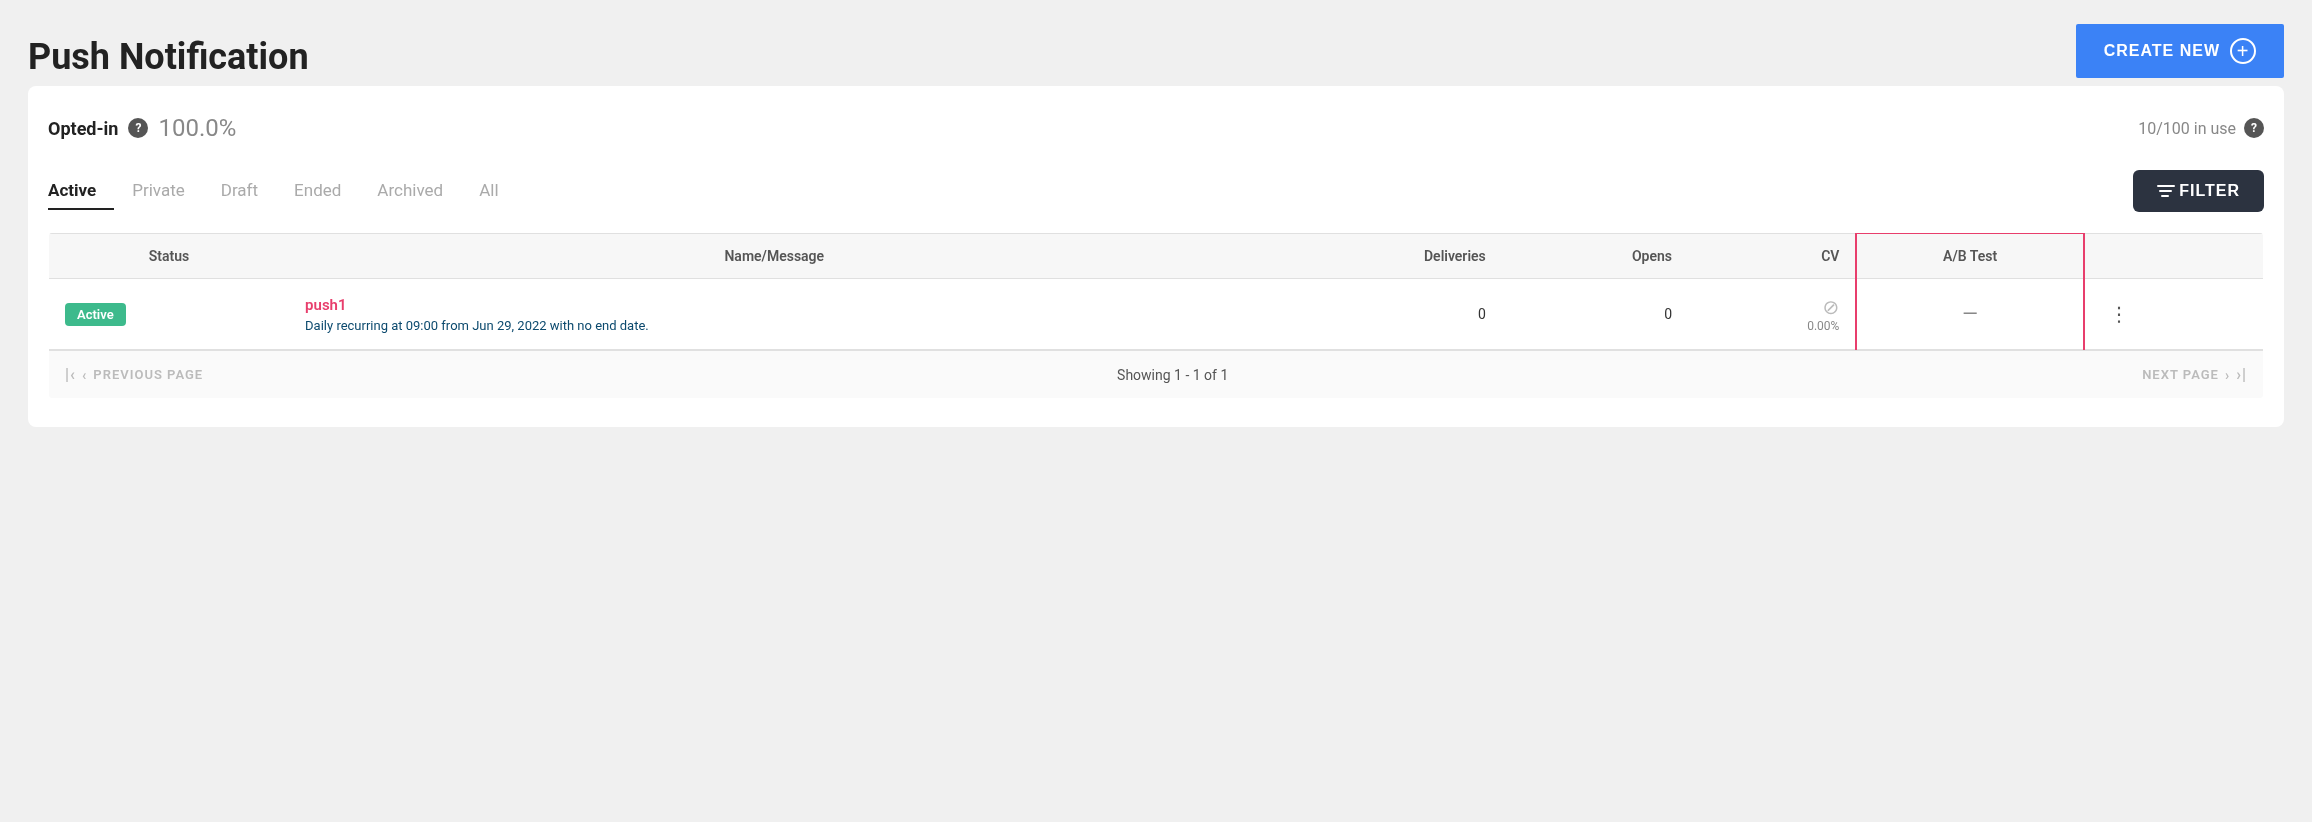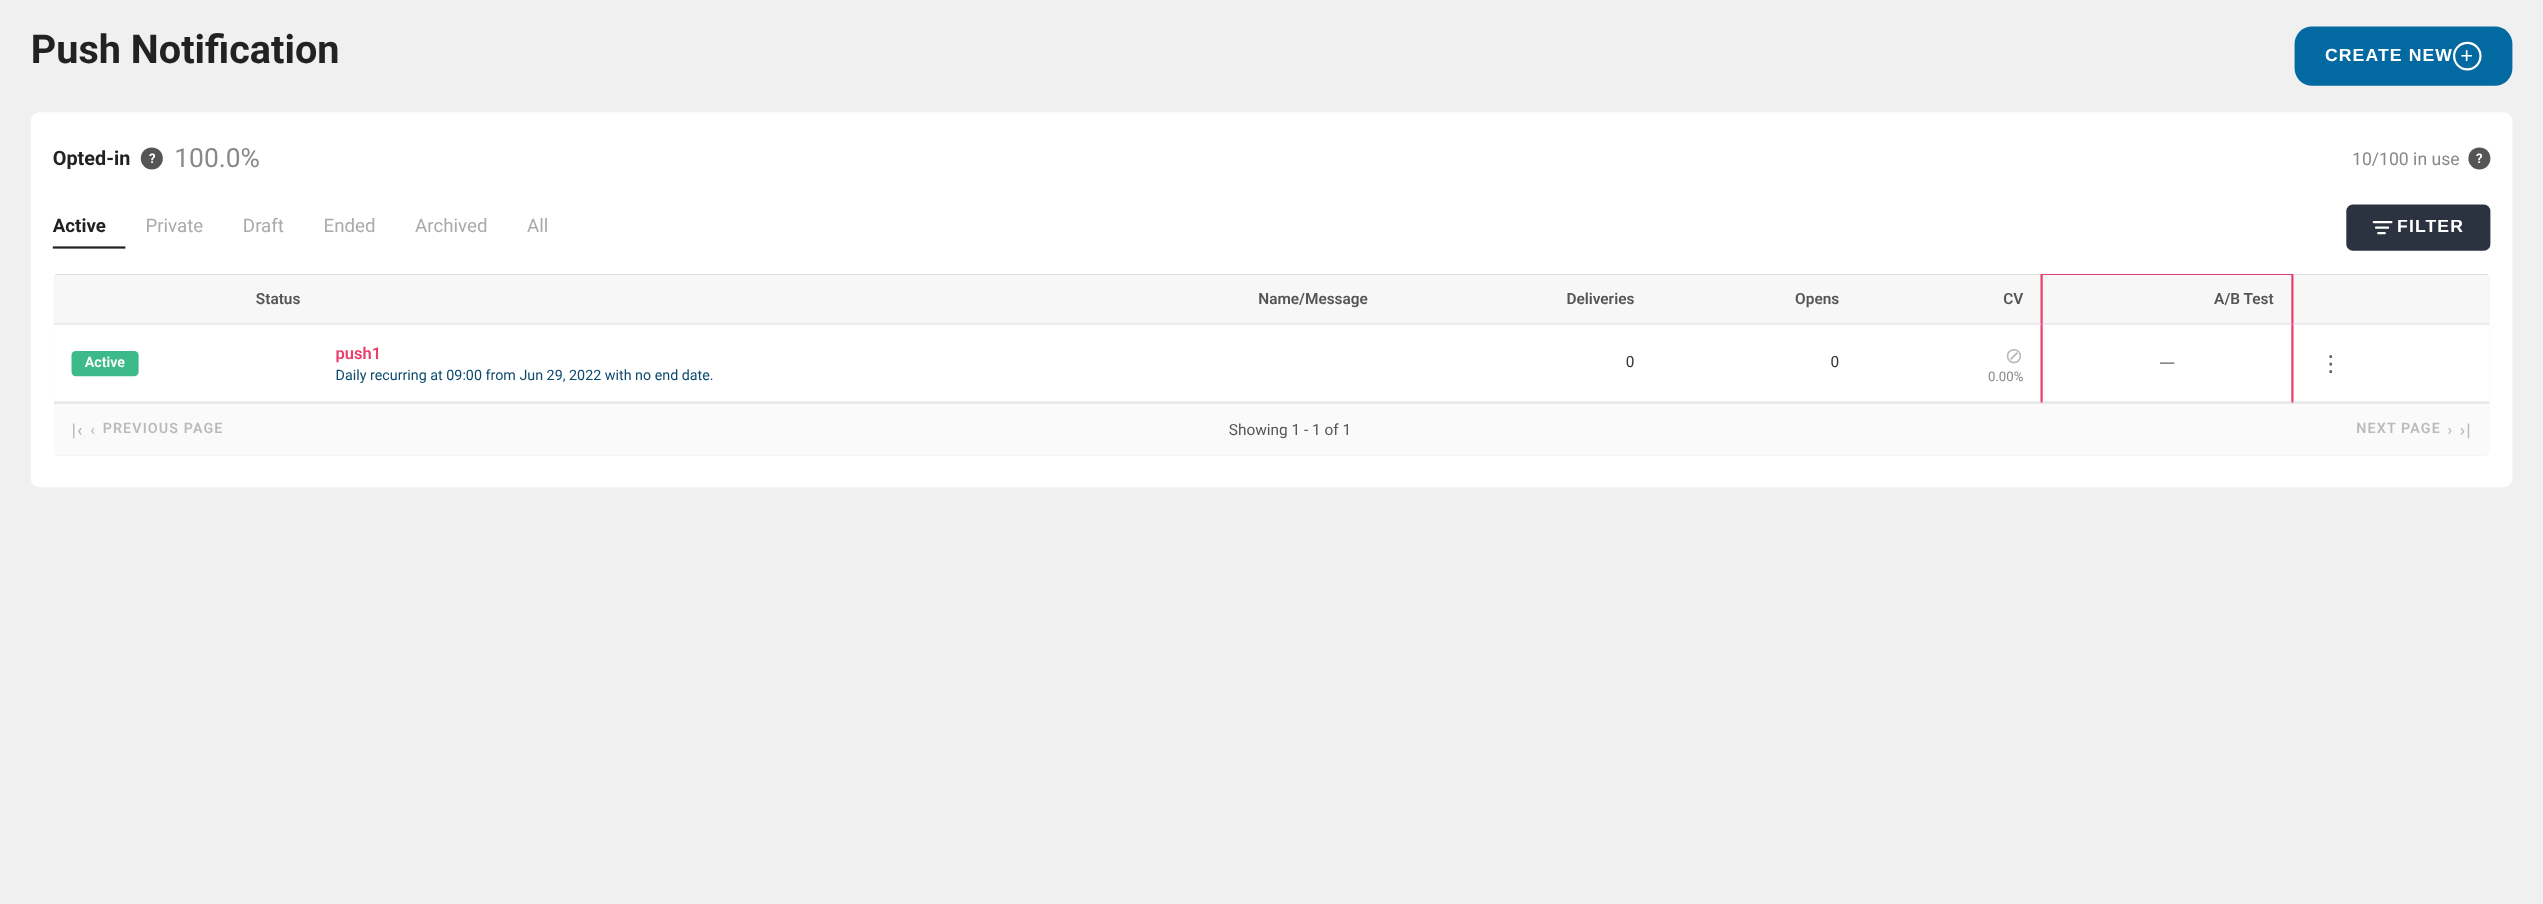--- a/index.html
+++ b/index.html
@@ -12,44 +12,44 @@
 
     .page-wrapper {
       background: #f0f0f0;
       min-height: 822px;
       padding: 24px 28px;
     }
 
     
     .page-header {
       display: flex;
-      align-items: flex-start;
+      align-items: flex-end;
       justify-content: space-between;
-      margin-bottom: 24px;
+      margin-bottom: 8px;
     }
 
     .page-title {
       font-size: 36px;
       font-weight: 700;
       color: #222;
     }
 
     .create-new-btn {
-      background: #0369a1;
+      background: #3b82f6;
       color: #fff;
       border: none;
-      border-radius: 16px;
+      border-radius: 2px;
       padding: 14px 28px;
       font-size: 16px;
       font-weight: 700;
       letter-spacing: 1px;
       cursor: pointer;
       display: flex;
       align-items: center;
-      gap: 0;
+      gap: 10px;
       text-transform: uppercase;
     }
 
     .create-new-btn .plus-icon {
       width: 26px;
       height: 26px;
       border: 2px solid #fff;
       border-radius: 50%;
       display: flex;
       align-items: center;
@@ -189,21 +189,21 @@
 
     .data-table thead tr {
       background: #f7f7f7;
     }
 
     .data-table th {
       padding: 14px 16px;
       font-size: 14px;
       font-weight: 600;
       color: #555;
-      text-align: right;
+      text-align: center;
       border-bottom: 1px solid #e0e0e0;
     }
 
     .data-table th.right {
       text-align: right;
     }
 
     .data-table td {
       padding: 16px 16px;
       font-size: 14px;

